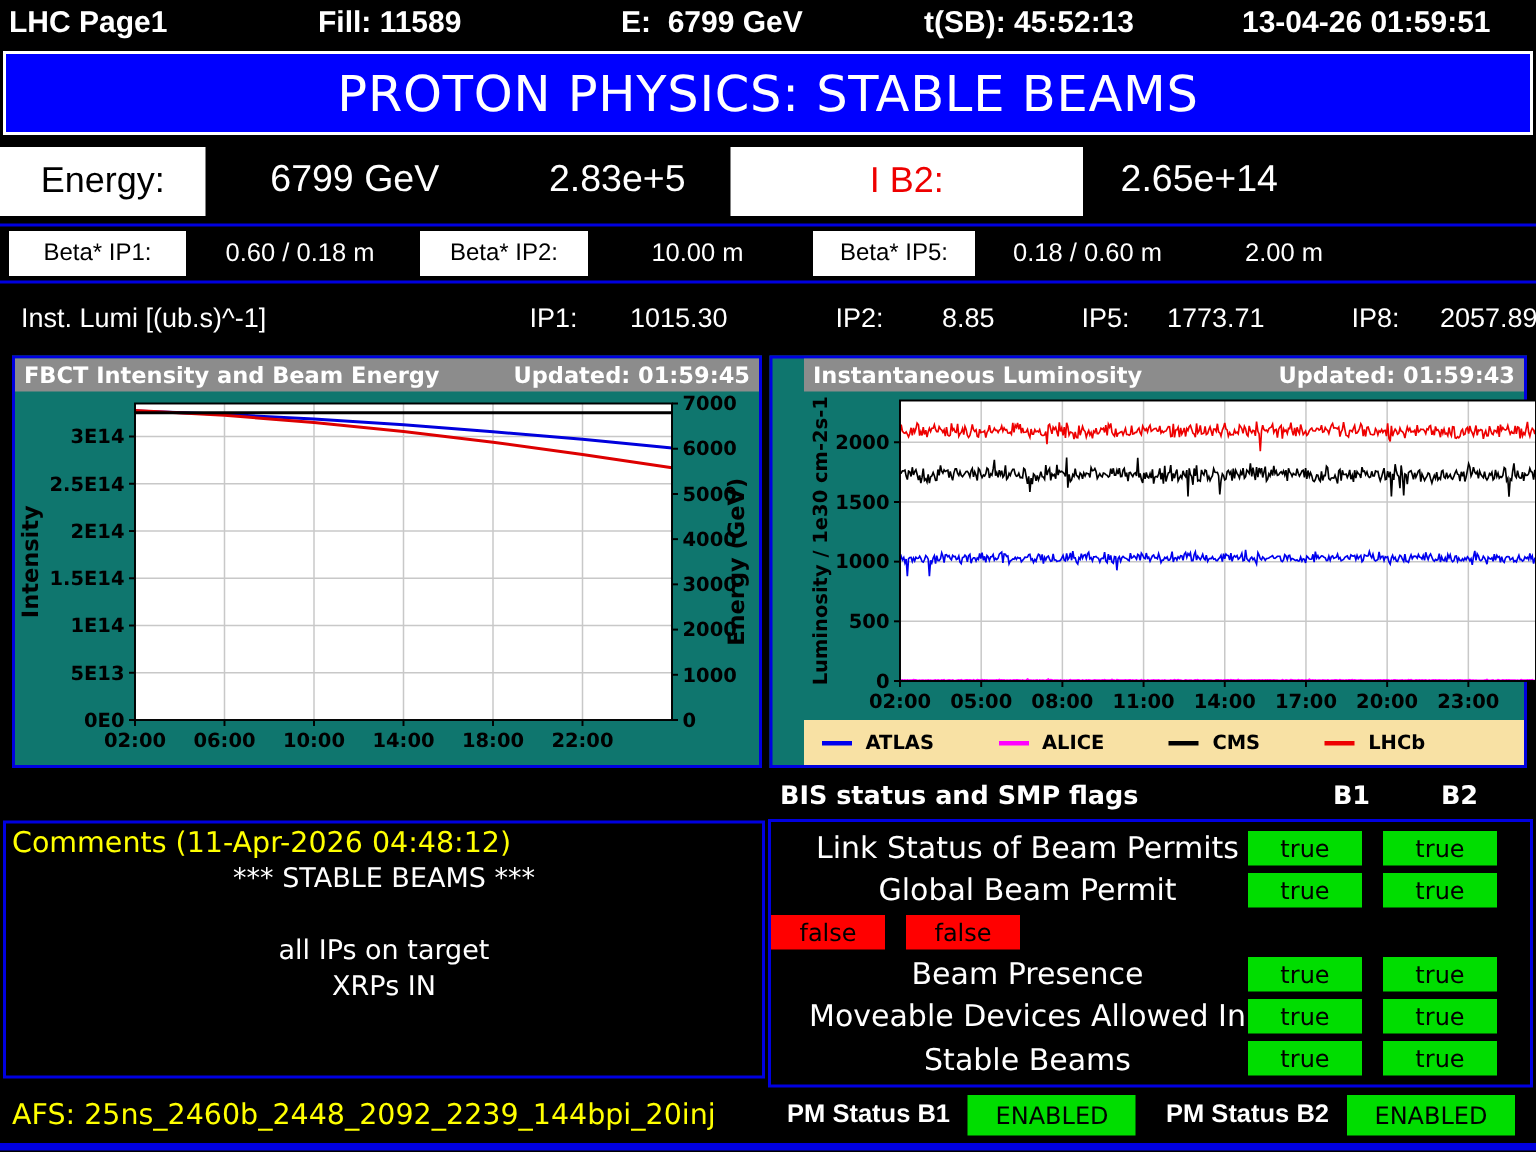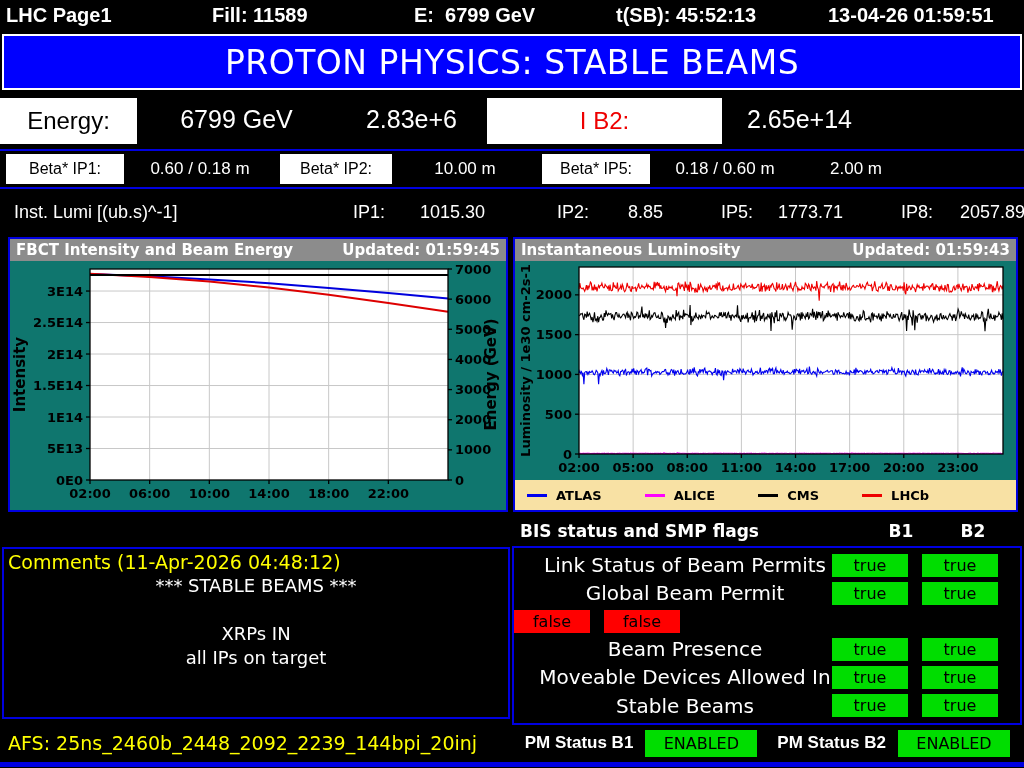--- a/index.html
+++ b/index.html
@@ -42,21 +42,21 @@
   .lumi-item{display:flex;justify-content:space-between;}
   .g1{flex:0 0 132px;margin-left:14px;}
   .g2{flex:0 0 106px;margin-left:72px;}
   .g3{flex:0 0 122px;margin-left:58px;}
   .g4{flex:0 0 124px;margin-left:58px;}
 
   
   .charts{margin:2px 0 0 8px;display:flex;gap:5px;height:275px;}
   .chart-panel{border:2px solid #0000e0;background:#0f766e;box-sizing:border-box;}
   .panel-left{width:500px;}
-  .panel-right{width:505px;}
+  .panel-right{width:505px;padding-left:21px;}
   .chart-header{height:22px;background:#8c8c8c;color:#fff;font-weight:bold;font-size:15px;
                 display:flex;align-items:center;justify-content:space-between;padding:0 6px;box-sizing:border-box;}
   svg{display:block;}
   .legend{height:30px;background:#f8e1a4;display:flex;align-items:center;padding-left:12px;box-sizing:border-box;gap:11px;}
   .legend-item{display:flex;align-items:center;margin-right:32px;color:#000;font-weight:bold;font-size:13px;}
   .legend-swatch{width:20px;height:3px;margin-right:9px;}
 
   
   .bottom{position:relative;height:211px;}
   .bis-header{position:absolute;left:512px;top:6px;width:512px;height:26px;display:flex;align-items:center;
@@ -97,21 +97,21 @@
   <span class="tb-date">13-04-26 01:59:51</span>
 </div>
 
 <div class="title-box">
   <span>PROTON PHYSICS: STABLE BEAMS</span>
 </div>
 
 <div class="energy-row">
   <div class="cell lab">Energy:</div>
   <div class="cell val">6799 GeV</div>
-  <div class="cell val">2.83e+6</div>
+  <div class="cell val">2.83e+5</div>
   <div class="cell lab lab-b2">I B2:</div>
   <div class="cell val">2.65e+14</div>
 </div>
 
 <div class="beta-row">
   <div class="blab">Beta* IP1:</div>
   <div class="bval">0.60 / 0.18 m</div>
   <div class="blab">Beta* IP2:</div>
   <div class="bval">10.00 m</div>
   <div class="blab">Beta* IP5:</div>
@@ -285,22 +285,22 @@
     <span class="bh-title">BIS status and SMP flags</span>
     <span class="bh-col">B1</span>
     <span class="bh-gap"></span>
     <span class="bh-col">B2</span>
   </div>
 
   <div class="comments">
     <div class="comments-title">Comments (11-Apr-2026 04:48:12)</div>
     <div class="comment-line">*** STABLE BEAMS ***</div>
     <div class="comment-line"></div>
+    <div class="comment-line">all IPs on target</div>
     <div class="comment-line">XRPs IN</div>
-    <div class="comment-line">all IPs on target</div>
   </div>
 
   <div class="bis-box">
     <div class="bis-row">
       <span class="bis-label">Link Status of Beam Permits</span>
       <span class="flag" data-state="true">true</span>
       <span class="flag-gap"></span>
       <span class="flag" data-state="true">true</span>
     </div>
     <div class="bis-row">

